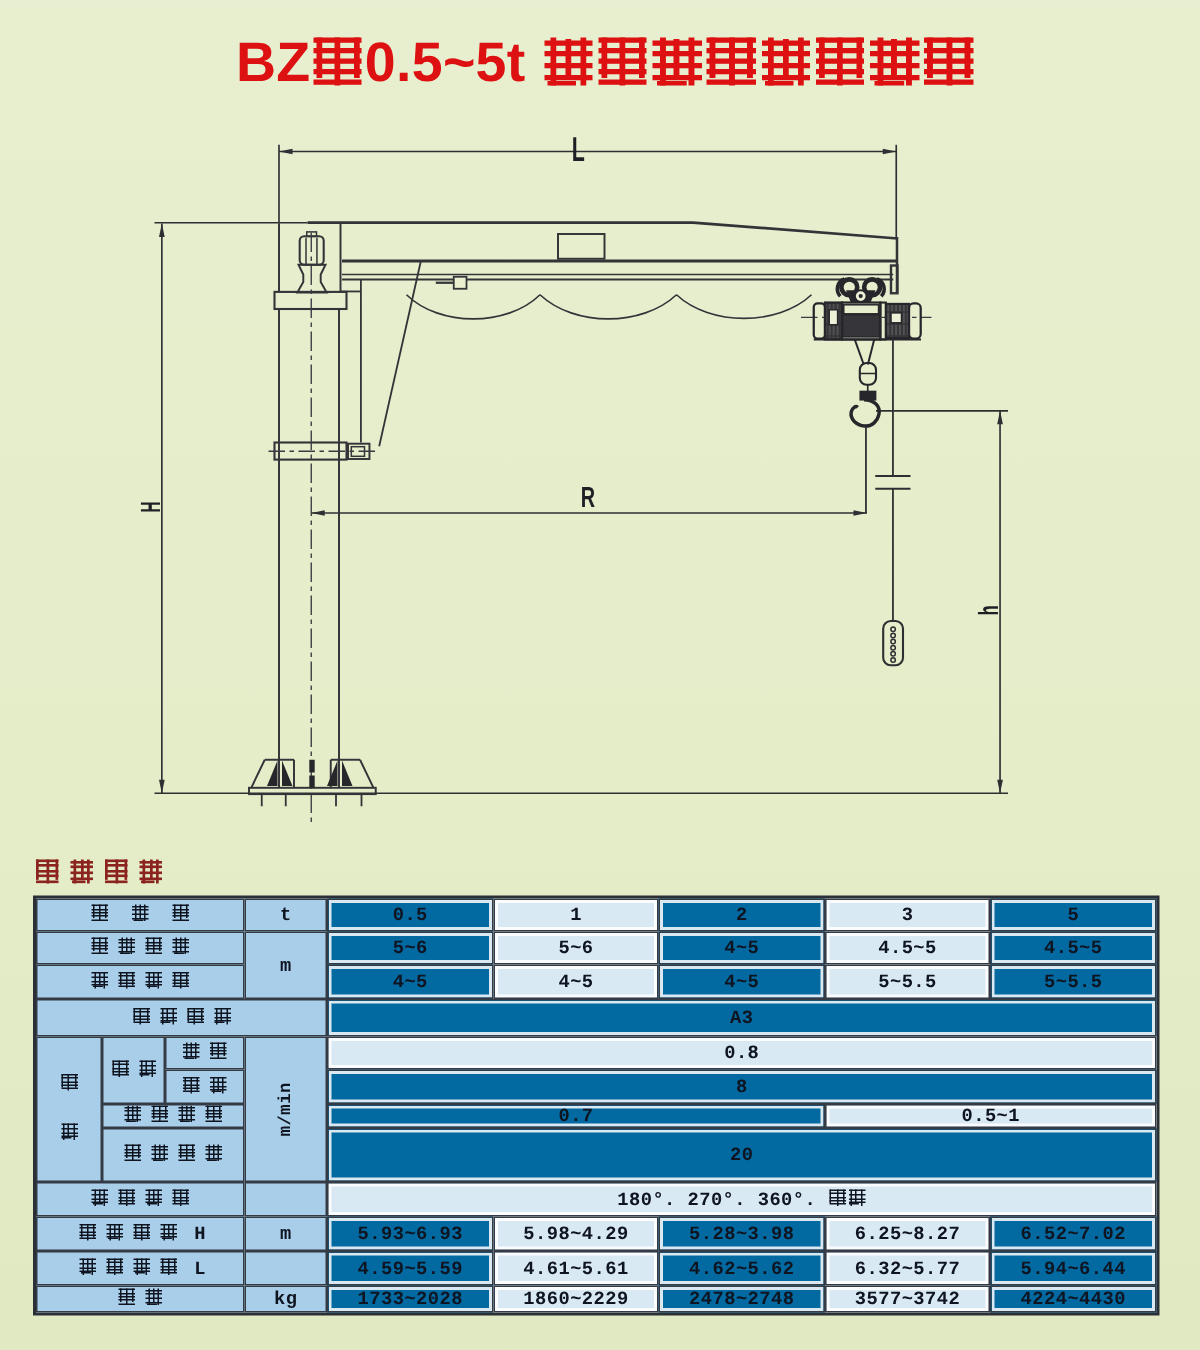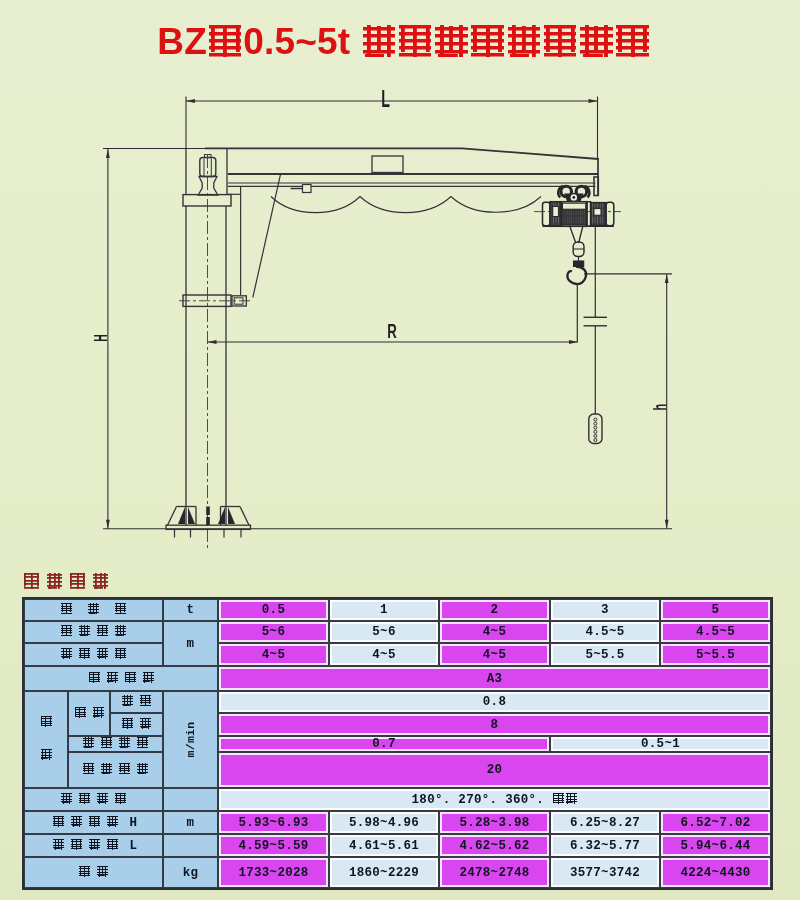--- a/index.html
+++ b/index.html
@@ -35,21 +35,21 @@
 svg{position:absolute;left:0;top:0;}
 
 #tb{position:absolute;left:22px;top:597px;border-collapse:separate;border-spacing:0;
   table-layout:fixed;border:2px solid #2a3036;
   font-family:"Liberation Mono",monospace;font-weight:bold;color:#0e1420;}
 #tb td{border:1px solid #343b44;padding:0;text-align:center;vertical-align:middle;
   font-size:12.5px;letter-spacing:0.3px;overflow:hidden;}
 .lb{background:#a9cee9;font-size:15px;}
 .lb .k,.lb .k2{margin:0 3.5px;}
 .lb .w{margin:0 8px;}
-.gn{background:#d946ef;box-shadow:inset 0 0 0 2px rgba(255,255,255,.85);}
+.gn{background:#0369a1;box-shadow:inset 0 0 0 2px rgba(255,255,255,.85);}
 .bu{background:#d9e9f4;box-shadow:inset 0 0 0 2px rgba(255,255,255,.85);}
 .un{background:#a9cee9;font-size:12px;}
 </style>
 </head>
 <body>
 <div id="title"><b>BZ</b><span class="k"></span>0.5~5t <span class="k2"></span><span class="k"></span><span class="k2"></span><span class="k"></span><span class="k2"></span><span class="k"></span><span class="k2"></span><span class="k"></span></div>
 <div id="spec"><span class="k"></span><span class="k2"></span><span class="k"></span><span class="k2"></span></div>
 <svg width="800" height="565" viewBox="0 0 800 565" fill="none" stroke="#35353a" stroke-width="1.1">
 <defs>
 <pattern id="vst" width="2.6" height="8" patternUnits="userSpaceOnUse">
@@ -266,35 +266,35 @@
       </tr>
 <tr style="height:23px">
         <td class="lb" colspan="3"><span class="k2"></span><span class="k"></span><span class="k2"></span><span class="k"></span></td>
         <td class="un"></td>
         <td class="bu" colspan="5">180°. 270°. 360°. <span class="k"></span><span class="k2"></span></td>
       </tr>
 <tr style="height:23px">
         <td class="lb" colspan="3"><span class="k"></span><span class="k2"></span><span class="k"></span><span class="k2"></span> H</td>
         <td class="un">m</td>
         <td class="gn">5.93~6.93</td>
-        <td class="bu">5.98~4.96</td>
+        <td class="bu">5.98~4.29</td>
         <td class="gn">5.28~3.98</td>
         <td class="bu">6.25~8.27</td>
         <td class="gn">6.52~7.02</td>
       </tr>
 <tr style="height:23px">
         <td class="lb" colspan="3"><span class="k2"></span><span class="k"></span><span class="k2"></span><span class="k"></span> L</td>
         <td class="un"></td>
         <td class="gn">4.59~5.59</td>
         <td class="bu">4.61~5.61</td>
         <td class="gn">4.62~5.62</td>
         <td class="bu">6.32~5.77</td>
         <td class="gn">5.94~6.44</td>
       </tr>
-<tr style="height:31px">
+<tr style="height:18px">
         <td class="lb" colspan="3"><span class="k"></span><span class="k2"></span></td>
         <td class="un">kg</td>
         <td class="gn">1733~2028</td>
         <td class="bu">1860~2229</td>
         <td class="gn">2478~2748</td>
         <td class="bu">3577~3742</td>
         <td class="gn">4224~4430</td>
       </tr>
 </tbody>
   </table>

